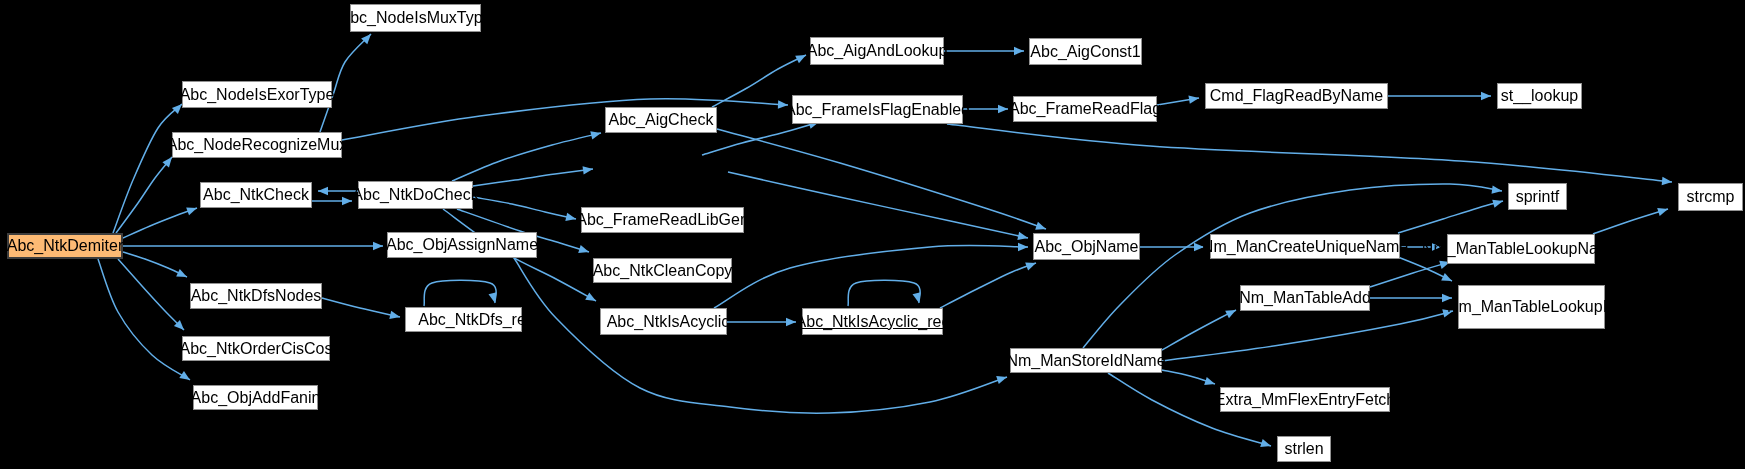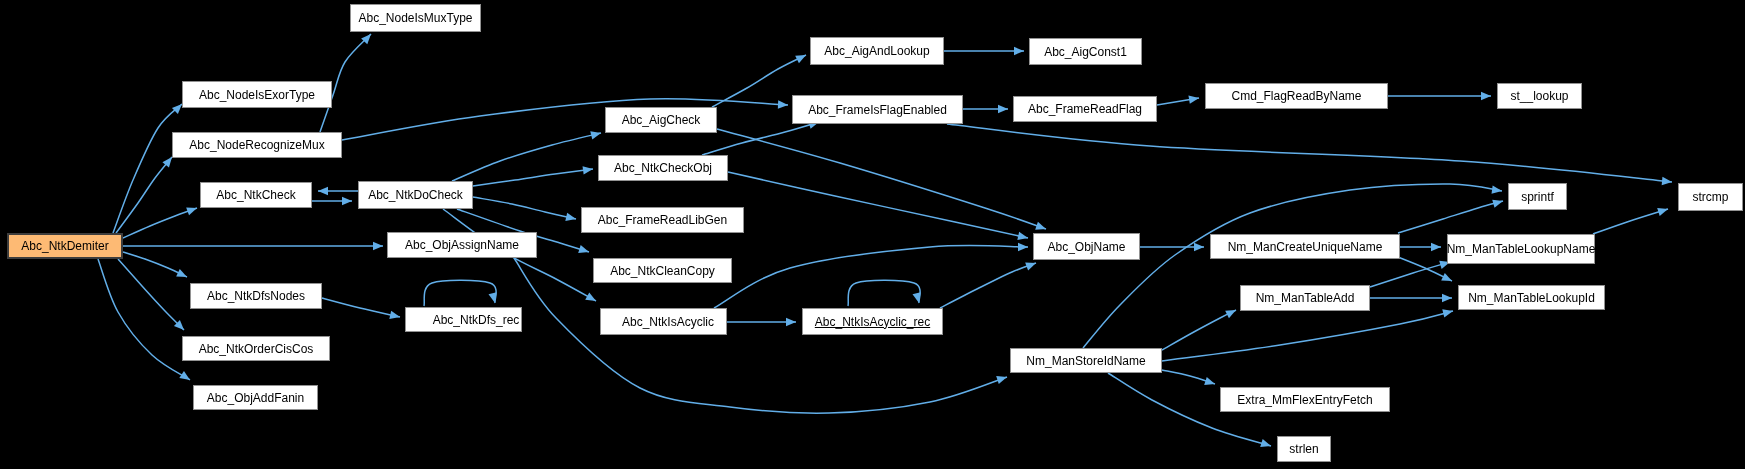--- a/index.html
+++ b/index.html
@@ -11,21 +11,21 @@
     font-family:"Liberation Sans", sans-serif;
   }
   #edges{position:absolute;left:0;top:0;width:1745px;height:469px;}
   .edge-path{fill:none;stroke-width:1.5px;}
   .node{
     position:absolute;
     box-sizing:border-box;
     background:#ffffff;
     border:1px solid #929292;
     color:#000;
-    font-size:12px;
+    font-size:16px;
     line-height:1;
     display:flex;
     align-items:center;
     justify-content:center;
     white-space:nowrap;
     cursor:pointer;
   }
   .node.hl{
     background:#fdba74;
     border:2px solid #3d3d3d;
@@ -132,33 +132,32 @@
     <div class="node" style="left: 182px; top: 81px; width: 150px; height: 27px;">Abc_NodeIsExorType</div>
     <div class="node" style="left: 200px; top: 182px; width: 112px; height: 26px;">Abc_NtkCheck</div>
     <div class="node" style="left: 358px; top: 181px; width: 115px; height: 28px;">Abc_NtkDoCheck</div>
     <div class="node" style="left: 605px; top: 107px; width: 112px; height: 26px;">Abc_AigCheck</div>
     <div class="node" style="left: 810px; top: 37px; width: 134px; height: 28px;">Abc_AigAndLookup</div>
     <div class="node" style="left: 1029px; top: 38px; width: 113px; height: 27px;">Abc_AigConst1</div>
     <div class="node" style="left: 792px; top: 95px; width: 171px; height: 29px;">Abc_FrameIsFlagEnabled</div>
     <div class="node" style="left: 1013px; top: 96px; width: 144px; height: 26px;">Abc_FrameReadFlag</div>
     <div class="node" style="left: 1205px; top: 83px; width: 183px; height: 26px;">Cmd_FlagReadByName</div>
     <div class="node" style="left: 1497px; top: 83px; width: 85px; height: 26px;">st__lookup</div>
-    <div class="node" style="left: 598px; top: 155px; width: 130px; height: 26px;">Abc_NtkCheckObj</div>
     <div class="node" style="left: 581px; top: 207px; width: 163px; height: 26px;">Abc_FrameReadLibGen</div>
     <div class="node" style="left: 593px; top: 258px; width: 139px; height: 25px;">Abc_NtkCleanCopy</div>
     <div class="node" style="left: 600px; top: 308px; width: 127px; height: 27px; padding-left: 9px;">Abc_NtkIsAcyclic</div>
     <div class="node" style="left: 802px; top: 308px; width: 141px; height: 27px; text-decoration: underline;">Abc_NtkIsAcyclic_rec</div>
     <div class="node" style="left: 1033px; top: 233px; width: 107px; height: 27px;">Abc_ObjName</div>
     <div class="node" style="left: 387px; top: 232px; width: 150px; height: 26px;">Abc_ObjAssignName</div>
     <div class="node" style="left: 190px; top: 283px; width: 132px; height: 26px;">Abc_NtkDfsNodes</div>
     <div class="node" style="left: 405px; top: 307px; width: 117px; height: 25px; padding-left: 25px;">Abc_NtkDfs_rec</div>
     <div class="node" style="left: 182px; top: 336px; width: 148px; height: 25px;">Abc_NtkOrderCisCos</div>
     <div class="node" style="left: 193px; top: 385px; width: 125px; height: 25px;">Abc_ObjAddFanin</div>
     <div class="node" style="left: 1210px; top: 234px; width: 190px; height: 25px;">Nm_ManCreateUniqueName</div>
     <div class="node" style="left: 1447px; top: 234px; width: 148px; height: 30px;">Nm_ManTableLookupName</div>
     <div class="node" style="left: 1508px; top: 183px; width: 59px; height: 27px;">sprintf</div>
     <div class="node" style="left: 1678px; top: 183px; width: 65px; height: 28px;">strcmp</div>
     <div class="node" style="left: 1240px; top: 285px; width: 130px; height: 26px;">Nm_ManTableAdd</div>
-    <div class="node" style="left: 1458px; top: 285px; width: 147px; height: 25px;">Nm_ManTableLookupId</div>
+    <div class="node" style="left: 1458px; top: 285px; width: 147px; height: 44px;">Nm_ManTableLookupId</div>
     <div class="node" style="left: 1010px; top: 348px; width: 152px; height: 25px;">Nm_ManStoreIdName</div>
     <div class="node" style="left: 1220px; top: 387px; width: 170px; height: 25px;">Extra_MmFlexEntryFetch</div>
     <div class="node" style="left: 1277px; top: 436px; width: 54px; height: 26px;">strlen</div>
   </div>
 
 </body></html>

